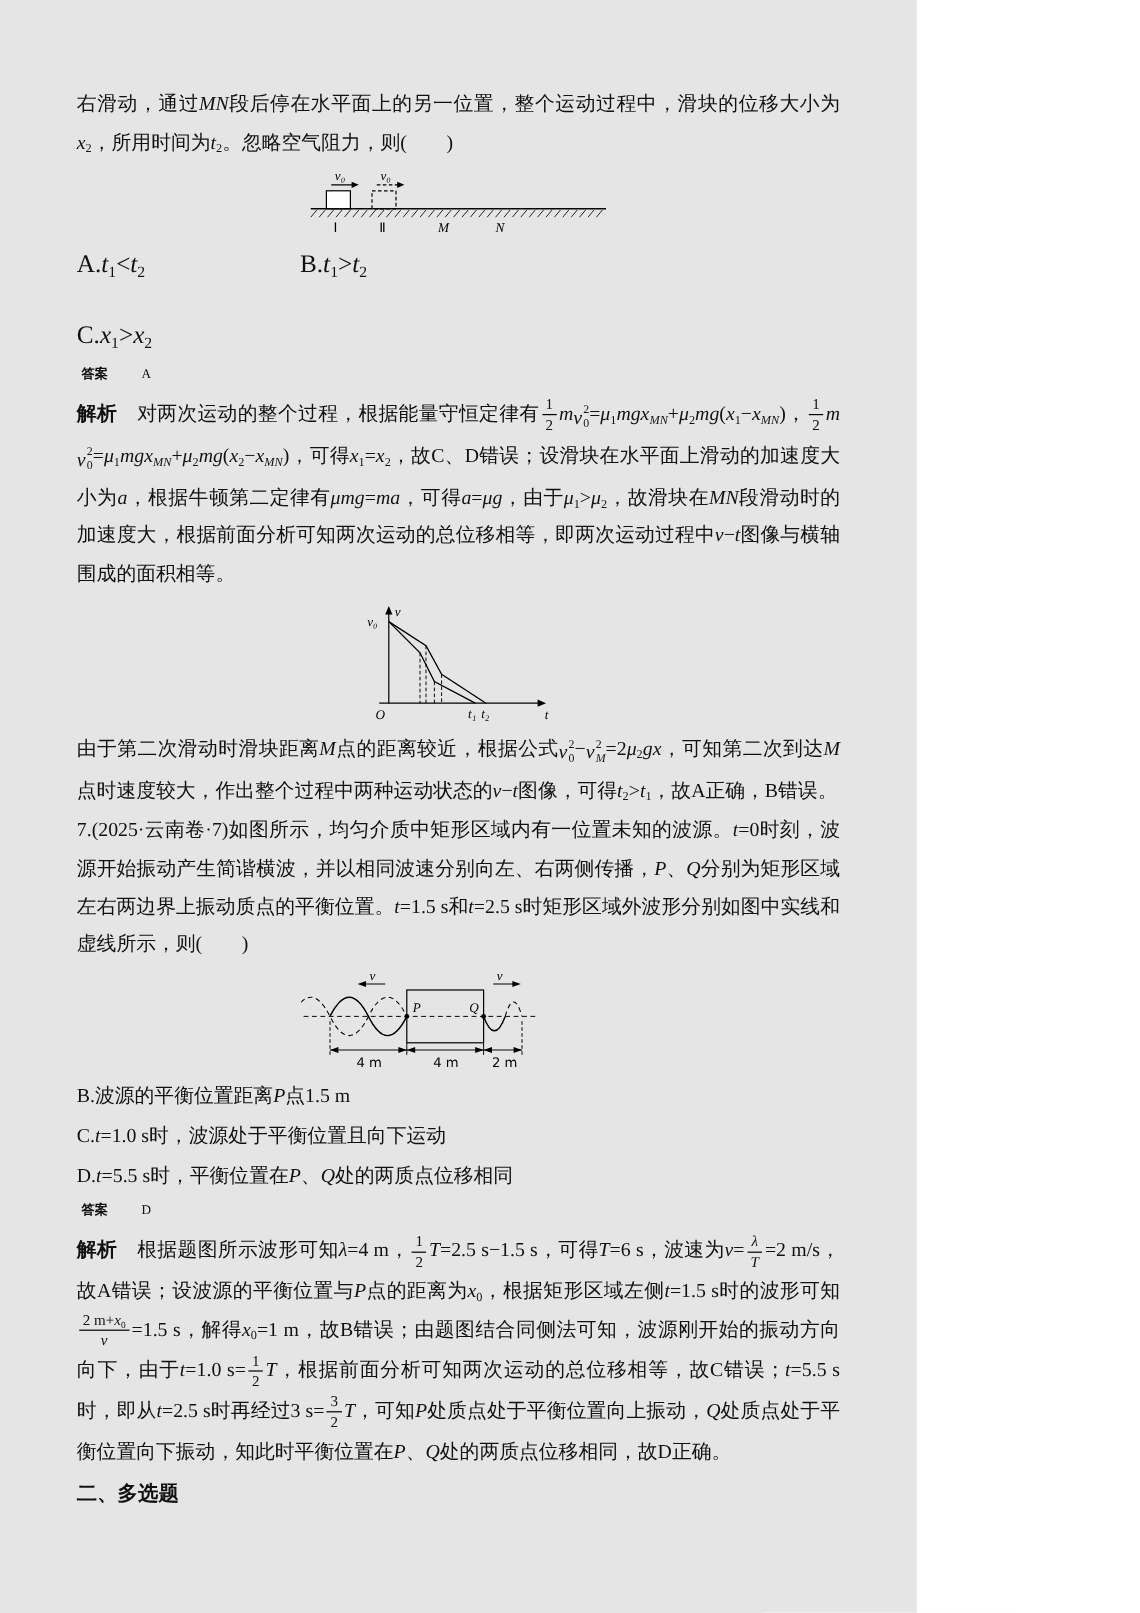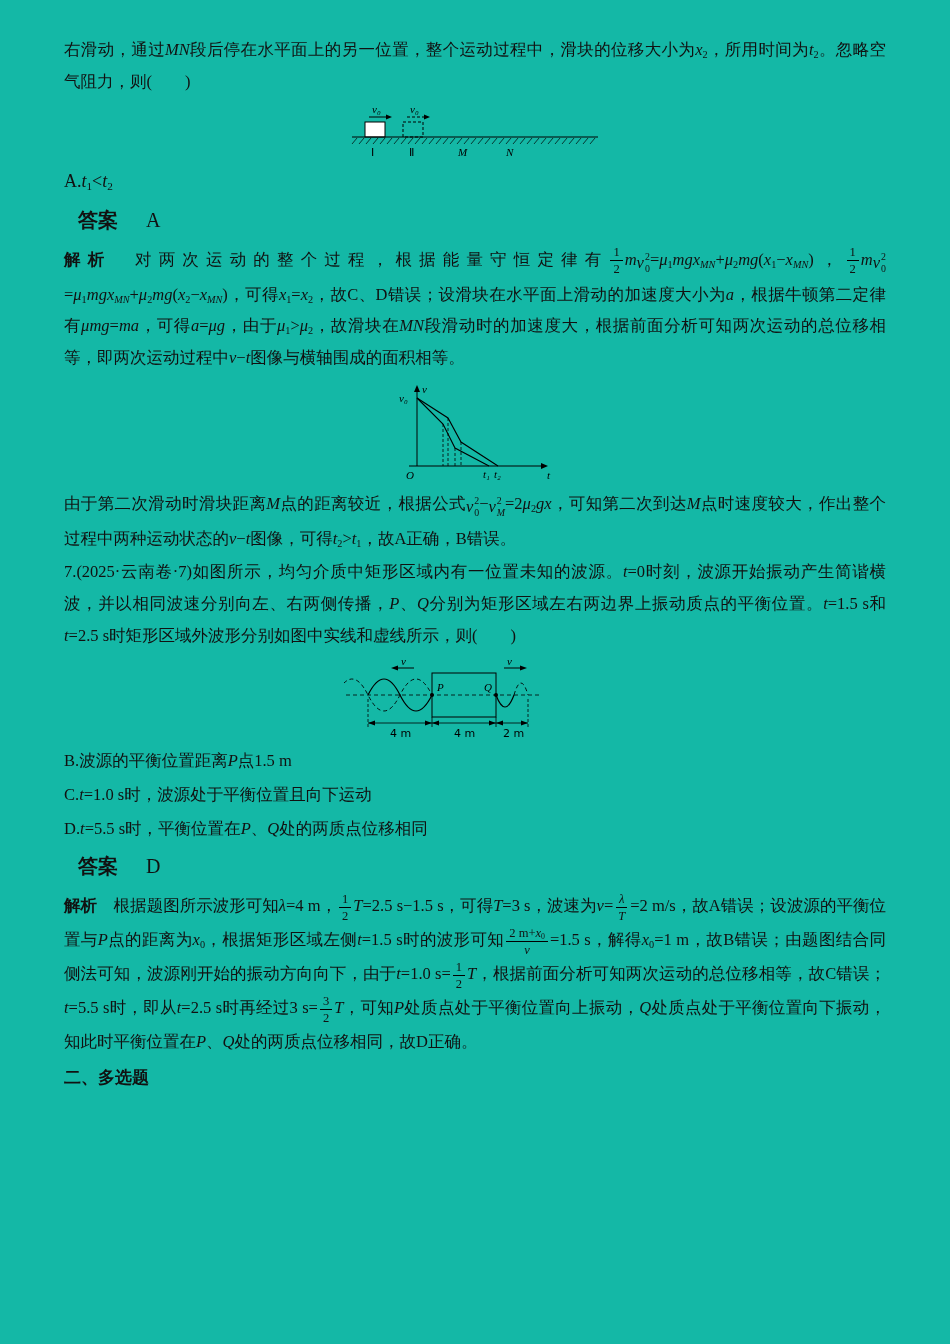--- a/index.html
+++ b/index.html
@@ -1,33 +1,33 @@
 <!DOCTYPE html>
 <html><head>
 <meta charset="utf-8">
 <style>
   *{box-sizing:border-box;}
   html,body{margin:0;padding:0;background:#fff;}
   body{color:#111;font-family:"Liberation Serif","DejaVu Serif",serif;}
-  .page{width:950px;min-height:1344px;padding:32px 64px 28px 64px;background:#14b8a6;overflow:hidden;}
+  .page{width:764px;min-height:1344px;padding:69px 64px 28px 64px;background:#e5e5e5;overflow:hidden;}
   p.para{font-size:16.5px;line-height:1.92;text-align:justify;margin:2px 0;}
   .it{font-style:italic;}
   .bd{font-weight:bold;font-style:normal;font-family:"Liberation Sans","DejaVu Sans",sans-serif;}
   sub,sup{font-size:0.62em;line-height:0;}
   sub{vertical-align:-0.3em;}
   .frac{display:inline-flex;flex-direction:column;align-items:center;text-align:center;
         font-size:0.76em;line-height:1.3;vertical-align:middle;margin:0 2px;}
   .fnum{display:block;border-bottom:1px solid #000;padding:0 3px;}
   .fden{display:block;padding:0 3px;}
   .bstk{display:inline-flex;align-items:center;vertical-align:-0.2em;}
   .stk{display:inline-flex;flex-direction:column;font-size:0.6em;line-height:1.15;margin-left:1px;}
   .figure{display:flex;justify-content:center;margin:6px 0 4px 0;}
   .options-grid{display:grid;grid-template-columns:186px 320px;row-gap:21px;
-                font-size:18px;line-height:1.8;margin:4px 0 2px 0;}
-  .ansrow{font-size:20px;line-height:1.8;margin:4px 0 6px 14px;}
+                font-size:21px;line-height:1.8;margin:4px 0 2px 0;}
+  .ansrow{font-size:11px;line-height:1.8;margin:4px 0 6px 4px;}
   .ansrow .val{margin-left:28px;}
   .section{font-family:Liberation Serif, serif;font-weight:bold;
            font-size:17px;margin:8px 0 0 0;}
   svg{display:block;}
   .svgt{font-family:"DejaVu Sans","Liberation Sans",sans-serif;font-size:11px;fill:#000;}
   .svgi{font-family:"Liberation Serif","DejaVu Serif",serif;font-style:italic;font-size:11px;fill:#000;}
 </style>
 </head>
 <body>
 
@@ -49,20 +49,22 @@
       <path fill="none" stroke="#000" stroke-width="0.7" d="M2 41l5-6M9 41l5-6M16 41l5-6M23 41l5-6M30 41l5-6M37 41l5-6M44 41l5-6M51 41l5-6M58 41l5-6M65 41l5-6M72 41l5-6M79 41l5-6M86 41l5-6M93 41l5-6M100 41l5-6M107 41l5-6M114 41l5-6M121 41l5-6M128 41l5-6M135 41l5-6M142 41l5-6M149 41l5-6M156 41l5-6M163 41l5-6M170 41l5-6M177 41l5-6M184 41l5-6M191 41l5-6M198 41l5-6M205 41l5-6M212 41l5-6M219 41l5-6M226 41l5-6M233 41l5-6M240 41l5-6"></path>
       <text class="svgt" x="21" y="53">Ⅰ</text>
       <text class="svgt" x="59" y="53">Ⅱ</text>
       <text class="svgi" x="108" y="53">M</text>
       <text class="svgi" x="156" y="53">N</text>
     </svg>
   </div>
 
   <div class="options-grid">
     <span><span>A.</span><span class="it">t</span><sub>1</sub><span>&lt;</span><span class="it">t</span><sub>2</sub></span>
+    <span><span>B.</span><span class="it">t</span><sub>1</sub><span>&gt;</span><span class="it">t</span><sub>2</sub></span>
+    <span><span>C.</span><span class="it">x</span><sub>1</sub><span>&gt;</span><span class="it">x</span><sub>2</sub></span>
   </div>
 
   <p class="ansrow">
     <span class="bd">答案</span><span class="val">A</span>
   </p>
 
   <p class="para"><span class="bd">解析</span><span>　对两次运动的整个过程，根据能量守恒定律有</span><span class="frac">
         <span class="fnum">1</span>
         <span class="fden">2</span>
       </span><span class="it">m</span><span class="bstk">
@@ -164,21 +166,21 @@
   <p class="para"><span>C.</span><span class="it">t</span><span>=1.0 s时，波源处于平衡位置且向下运动</span></p>
   <p class="para"><span>D.</span><span class="it">t</span><span>=5.5 s时，平衡位置在</span><span class="it">P</span><span>、</span><span class="it">Q</span><span>处的两质点位移相同</span></p>
 
   <p class="ansrow">
     <span class="bd">答案</span><span class="val">D</span>
   </p>
 
   <p class="para"><span class="bd">解析</span><span>　根据题图所示波形可知</span><span class="it">λ</span><span>=4 m，</span><span class="frac">
         <span class="fnum">1</span>
         <span class="fden">2</span>
-      </span><span class="it">T</span><span>=2.5 s−1.5 s，可得</span><span class="it">T</span><span>=3 s，波速为</span><span class="it">v</span><span>=</span><span class="frac">
+      </span><span class="it">T</span><span>=2.5 s−1.5 s，可得</span><span class="it">T</span><span>=6 s，波速为</span><span class="it">v</span><span>=</span><span class="frac">
         <span class="fnum"><span class="it">λ</span></span>
         <span class="fden"><span class="it">T</span></span>
       </span><span>=2 m/s，故A错误；设波源的平衡位置与</span><span class="it">P</span><span>点的距离为</span><span class="it">x</span><sub>0</sub><span>，根据矩形区域左侧</span><span class="it">t</span><span>=1.5 s时的波形可知</span><span class="frac">
         <span class="fnum"><span>2 m+</span><span class="it">x</span><sub>0</sub></span>
         <span class="fden"><span class="it">v</span></span>
       </span><span>=1.5 s，解得</span><span class="it">x</span><sub>0</sub><span>=1 m，故B错误；由题图结合同侧法可知，波源刚开始的振动方向向下，由于</span><span class="it">t</span><span>=1.0 s=</span><span class="frac">
         <span class="fnum">1</span>
         <span class="fden">2</span>
       </span><span class="it">T</span><span>，根据前面分析可知两次运动的总位移相等，故C错误；</span><span class="it">t</span><span>=5.5 s时，即从</span><span class="it">t</span><span>=2.5 s时再经过3 s=</span><span class="frac">
         <span class="fnum">3</span>

